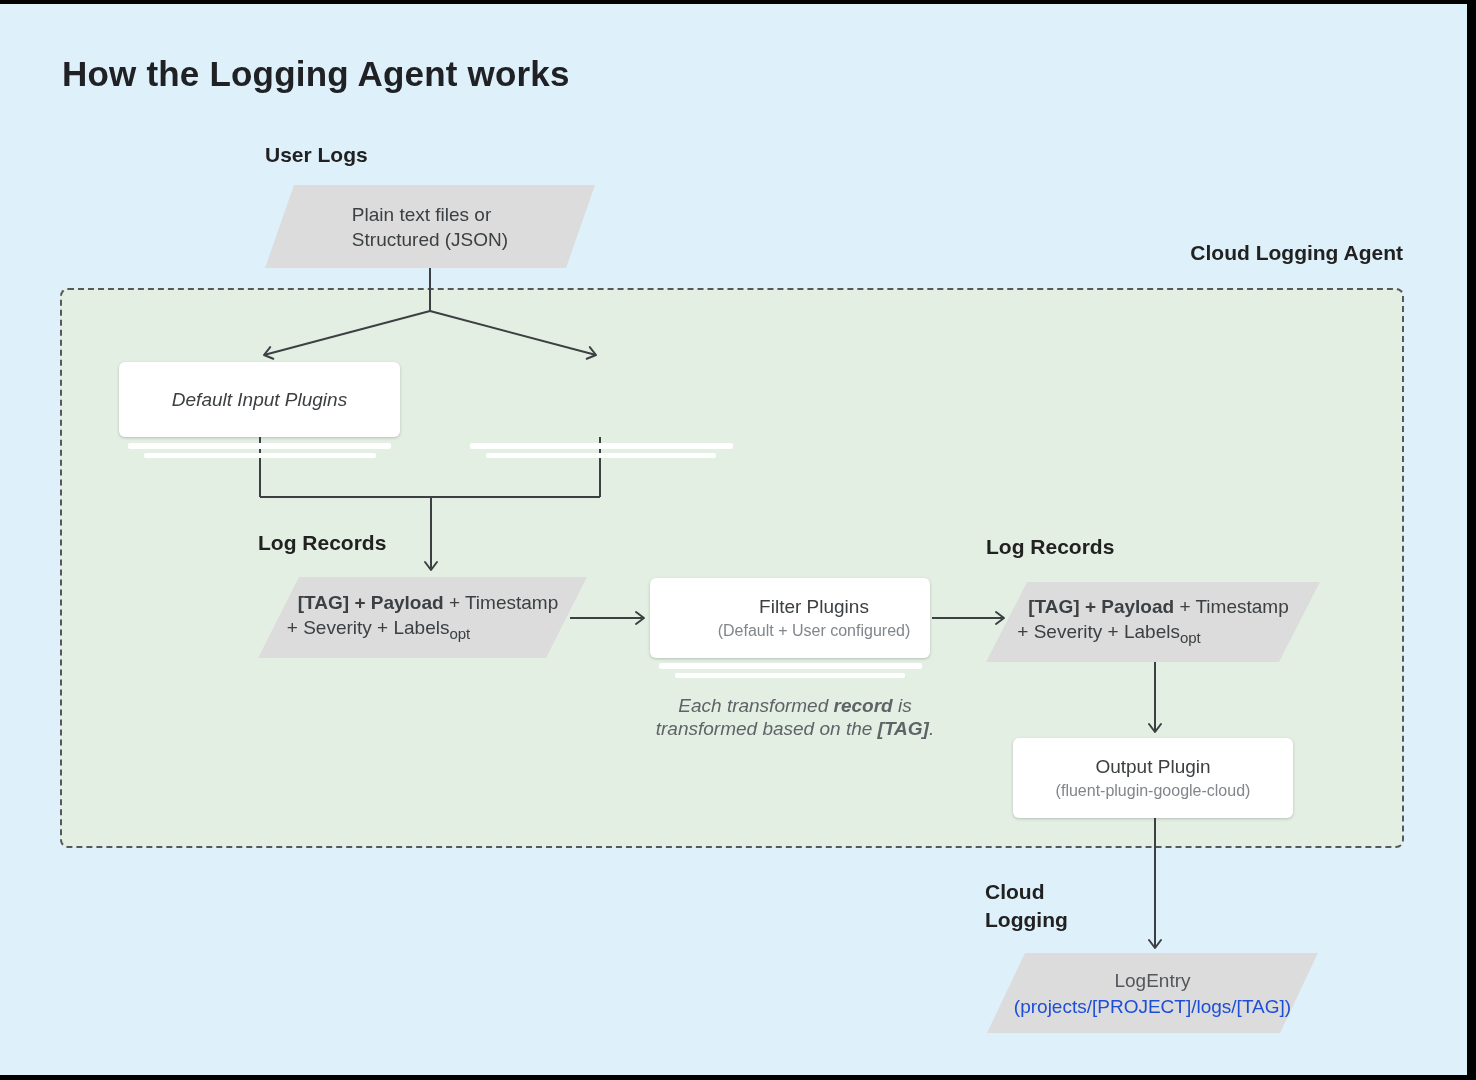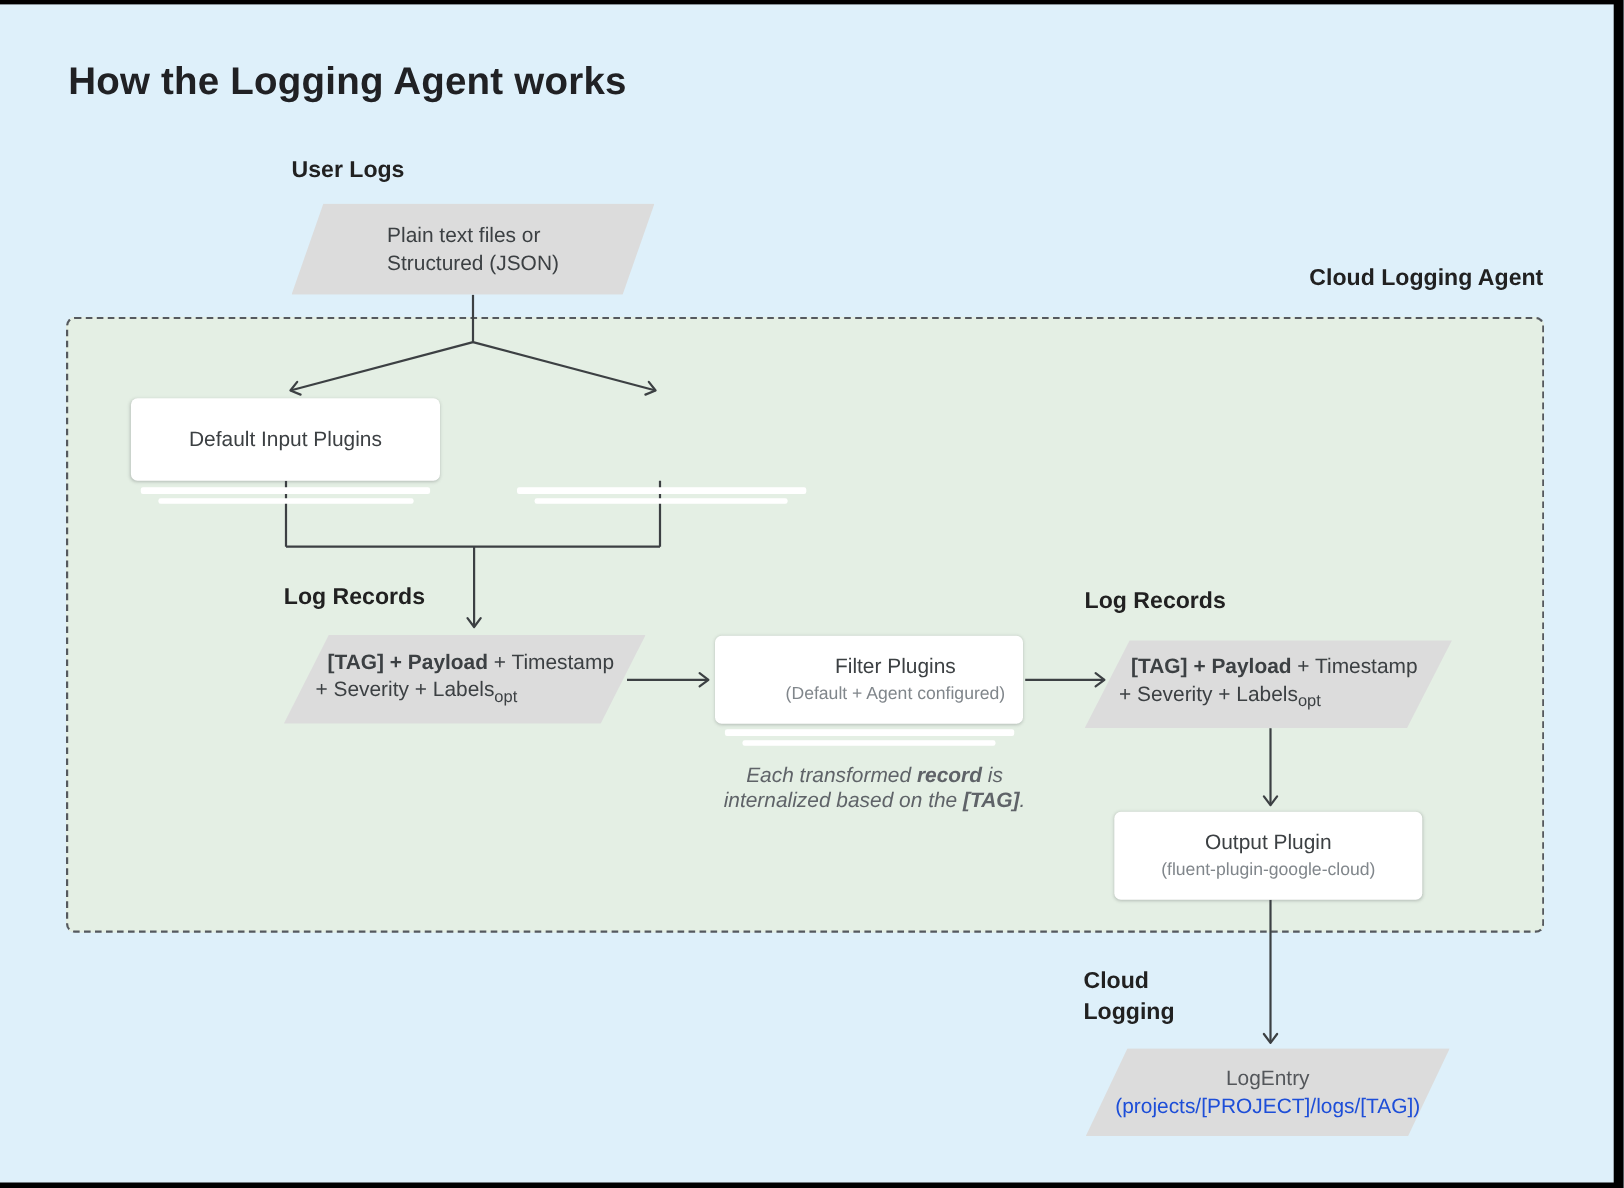--- a/index.html
+++ b/index.html
@@ -109,47 +109,47 @@
     <div class="zone-label lbl-rec-right">Log Records</div>
     <div class="zone-label lbl-cloud-log">Cloud Logging</div>
 
     <div class="para skew29" style="left:265px; top:185px; width:330px; height:83px;">
       <div class="ptext">
         <span>Plain text files or</span><br>
         <span>Structured (JSON)</span>
       </div>
     </div>
 
-    <div class="node" style="left:119px; top:362px; width:281px; height:75px;">
+    <div class="node" style="left:119px; top:362px; width:281px; height:75px;font-style:italic;">
       <div class="node-title">Default Input Plugins</div>
     </div>
 
 
     <div class="para skew41" style="left:258px; top:577px; width:329px; height:81px;">
       <div class="ptext">
         <span class="b">[TAG] + Payload</span><span> + Timestamp</span><br>
         <span>+ Severity + Labels</span><sub>opt</sub>
       </div>
     </div>
 
     <div class="node" style="left:650px; top:578px; width:280px; height:80px;padding-left:48px;">
       <div class="node-title">Filter Plugins</div>
-      <div class="node-subtitle">(Default + Agent configured)</div>
+      <div class="node-subtitle">(Default + User configured)</div>
     </div>
 
     <div class="para skew41" style="left:986px; top:582px; width:334px; height:80px;">
       <div class="ptext">
         <span class="b">[TAG] + Payload</span><span> + Timestamp</span><br>
         <span>+ Severity + Labels</span><sub>opt</sub>
       </div>
     </div>
 
     <div class="note">
       <span>Each transformed </span><b>record</b><span> is</span><br>
-      <span>internalized based on the </span><b>[TAG]</b><span>.</span>
+      <span>transformed based on the </span><b>[TAG]</b><span>.</span>
     </div>
 
     <div class="node" style="left:1013px; top:738px; width:280px; height:80px;">
       <div class="node-title">Output Plugin</div>
       <div class="node-subtitle">(fluent-plugin-google-cloud)</div>
     </div>
 
     <div class="para skew38" style="left:987px; top:953px; width:331px; height:80px;">
       <div class="para-title">LogEntry</div>
       <div class="para-subtitle">(projects/[PROJECT]/logs/[TAG])</div>

